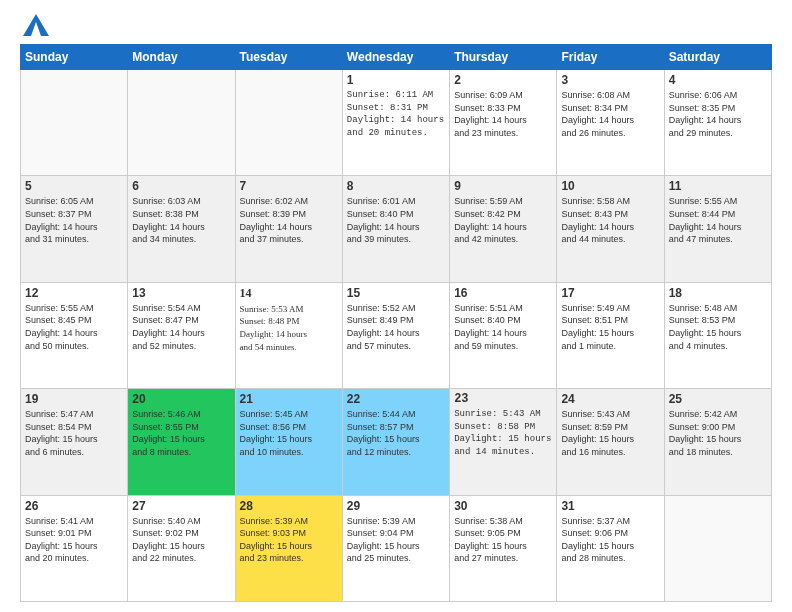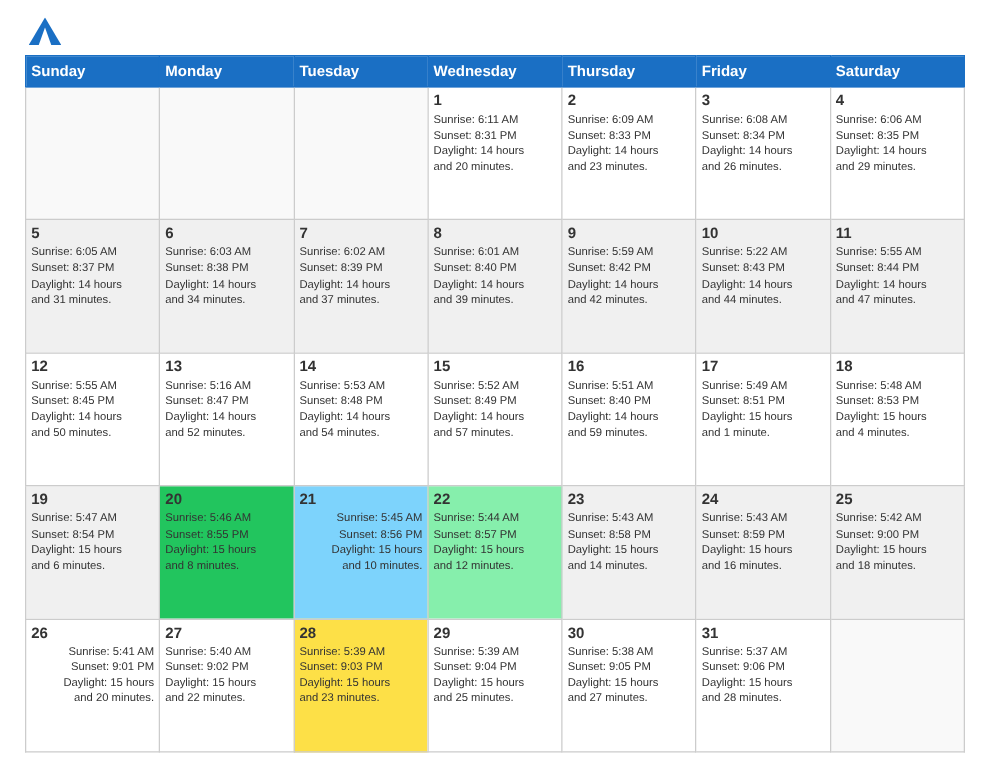--- a/index.html
+++ b/index.html
@@ -126,21 +126,21 @@
           <th>Saturday</th>
         </tr>
     </thead>
     <tbody id="calendar-body">
     <tr>
           <td class="empty" style="background: rgb(249, 249, 249);"></td>
           <td class="empty" style="background: rgb(249, 249, 249);"></td>
           <td class="empty" style="background: rgb(249, 249, 249);"></td>
           <td style="background: rgb(255, 255, 255);">
             <div class="day-number">1</div>
-            <div class="day-info" style="white-space: pre-line;">Sunrise: 6:11 AM
+            <div class="day-info" style="white-space: pre-line; font-family: Liberation Mono, monospace;">Sunrise: 6:11 AM
 Sunset: 8:31 PM
 Daylight: 14 hours
 and 20 minutes.</div>
           </td>
           <td style="background: rgb(255, 255, 255);">
             <div class="day-number">2</div>
             <div class="day-info" style="white-space: pre-line;">Sunrise: 6:09 AM
 Sunset: 8:33 PM
 Daylight: 14 hours
 and 23 minutes.</div>
@@ -191,21 +191,21 @@
           </td>
           <td style="background: rgb(240, 240, 240);">
             <div class="day-number">9</div>
             <div class="day-info" style="white-space: pre-line;">Sunrise: 5:59 AM
 Sunset: 8:42 PM
 Daylight: 14 hours
 and 42 minutes.</div>
           </td>
           <td style="background: rgb(240, 240, 240);">
             <div class="day-number">10</div>
-            <div class="day-info" style="white-space: pre-line;">Sunrise: 5:22 AM
+            <div class="day-info" style="white-space: pre-line;">Sunrise: 5:58 AM
 Sunset: 8:43 PM
 Daylight: 14 hours
 and 44 minutes.</div>
           </td>
           <td style="background: rgb(240, 240, 240);">
             <div class="day-number">11</div>
             <div class="day-info" style="white-space: pre-line;">Sunrise: 5:55 AM
 Sunset: 8:44 PM
 Daylight: 14 hours
 and 47 minutes.</div>
@@ -214,26 +214,26 @@
         <tr>
           <td style="background: rgb(255, 255, 255);">
             <div class="day-number">12</div>
             <div class="day-info" style="white-space: pre-line;">Sunrise: 5:55 AM
 Sunset: 8:45 PM
 Daylight: 14 hours
 and 50 minutes.</div>
           </td>
           <td style="background: rgb(255, 255, 255);">
             <div class="day-number">13</div>
-            <div class="day-info" style="white-space: pre-line;">Sunrise: 5:16 AM
+            <div class="day-info" style="white-space: pre-line;">Sunrise: 5:54 AM
 Sunset: 8:47 PM
 Daylight: 14 hours
 and 52 minutes.</div>
           </td>
-          <td style="background: rgb(255, 255, 255);">
+          <td style="background: rgb(255, 255, 255); font-family: Liberation Serif, serif;">
             <div class="day-number">14</div>
             <div class="day-info" style="white-space: pre-line;">Sunrise: 5:53 AM
 Sunset: 8:48 PM
 Daylight: 14 hours
 and 54 minutes.</div>
           </td>
           <td style="background: rgb(255, 255, 255);">
             <div class="day-number">15</div>
             <div class="day-info" style="white-space: pre-line;">Sunrise: 5:52 AM
 Sunset: 8:49 PM
@@ -272,33 +272,33 @@
           </td>
           <td style="background: #22c55e;">
             <div class="day-number">20</div>
             <div class="day-info" style="white-space: pre-line;">Sunrise: 5:46 AM
 Sunset: 8:55 PM
 Daylight: 15 hours
 and 8 minutes.</div>
           </td>
           <td style="background: #7dd3fc;">
             <div class="day-number">21</div>
-            <div class="day-info" style="white-space: pre-line; text-align: right;">Sunrise: 5:45 AM
+            <div class="day-info" style="white-space: pre-line;">Sunrise: 5:45 AM
 Sunset: 8:56 PM
 Daylight: 15 hours
 and 10 minutes.</div>
           </td>
-          <td style="background: #86efac;">
+          <td style="background: #7dd3fc;">
             <div class="day-number">22</div>
             <div class="day-info" style="white-space: pre-line;">Sunrise: 5:44 AM
 Sunset: 8:57 PM
 Daylight: 15 hours
 and 12 minutes.</div>
           </td>
-          <td style="background: rgb(240, 240, 240);">
+          <td style="background: rgb(240, 240, 240); font-family: Liberation Mono, monospace;">
             <div class="day-number">23</div>
             <div class="day-info" style="white-space: pre-line;">Sunrise: 5:43 AM
 Sunset: 8:58 PM
 Daylight: 15 hours
 and 14 minutes.</div>
           </td>
           <td style="background: rgb(240, 240, 240);">
             <div class="day-number">24</div>
             <div class="day-info" style="white-space: pre-line;">Sunrise: 5:43 AM
 Sunset: 8:59 PM
@@ -309,21 +309,21 @@
             <div class="day-number">25</div>
             <div class="day-info" style="white-space: pre-line;">Sunrise: 5:42 AM
 Sunset: 9:00 PM
 Daylight: 15 hours
 and 18 minutes.</div>
           </td>
         </tr>
         <tr>
           <td style="background: rgb(255, 255, 255);">
             <div class="day-number">26</div>
-            <div class="day-info" style="white-space: pre-line; text-align: right;">Sunrise: 5:41 AM
+            <div class="day-info" style="white-space: pre-line;">Sunrise: 5:41 AM
 Sunset: 9:01 PM
 Daylight: 15 hours
 and 20 minutes.</div>
           </td>
           <td style="background: rgb(255, 255, 255);">
             <div class="day-number">27</div>
             <div class="day-info" style="white-space: pre-line;">Sunrise: 5:40 AM
 Sunset: 9:02 PM
 Daylight: 15 hours
 and 22 minutes.</div>

